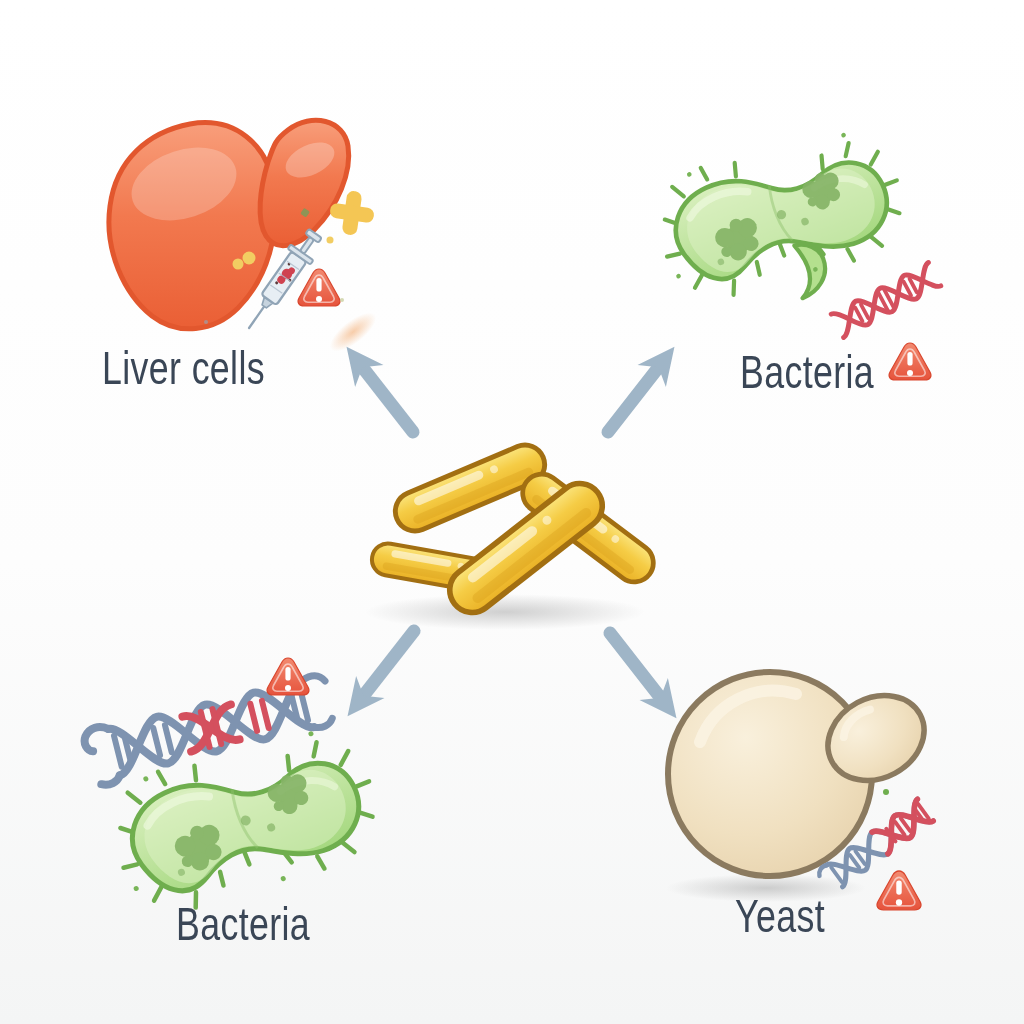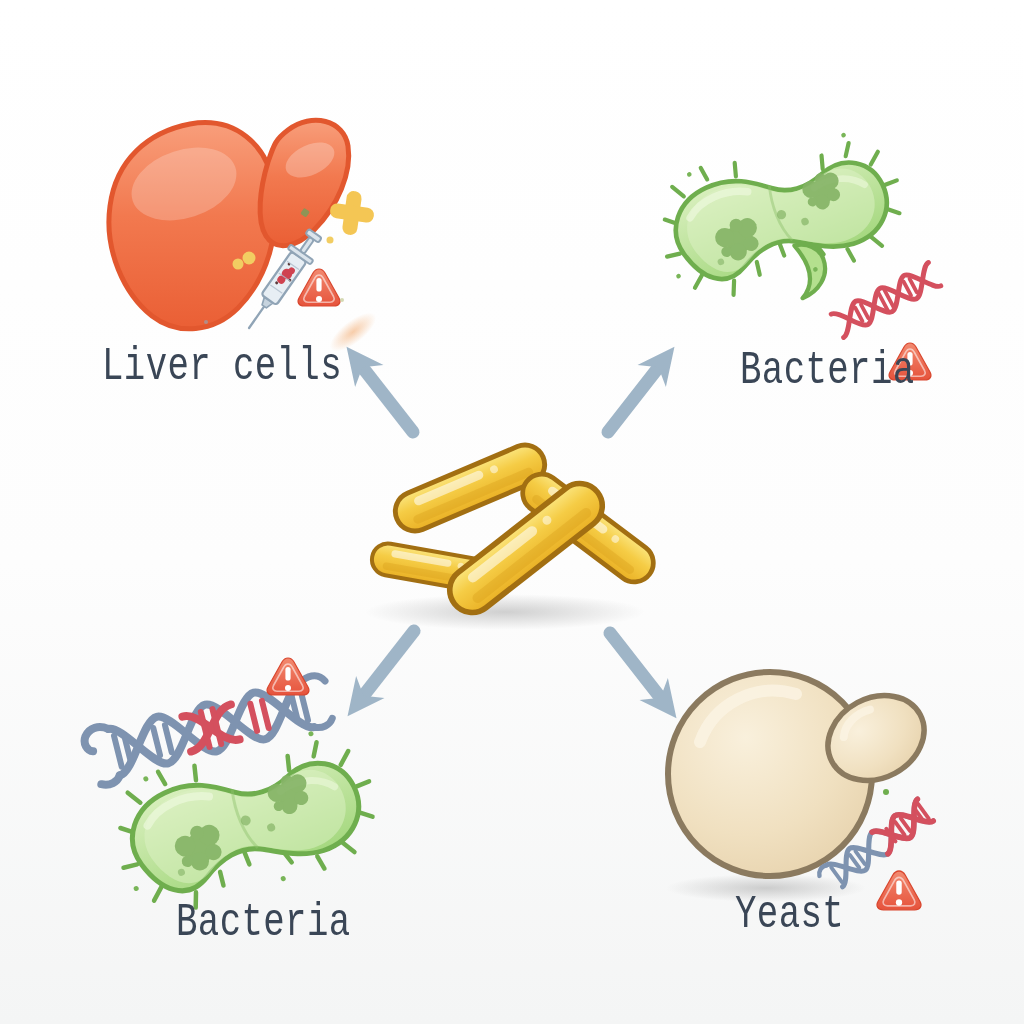--- a/index.html
+++ b/index.html
@@ -1,19 +1,19 @@
 <!DOCTYPE html>
 <html style="--label: #3a4656; --arrow: #9fb5c7; --liver-fill: #f2794f; --liver-outline: #e2572e; --bacteria-fill: #b9e394; --bacteria-outline: #6fae4e; --yeast-fill: #f0e0c0; --yeast-outline: #8b7a5f; --rod-fill: #f5cc45; --rod-outline: #a26f12; --warning-red: #e6533c; --dna-blue: #7e93b0; --dna-red: #d4505e; --syringe-blue: #90a4b6; --plus-yellow: #f4c654;"><head>
 <meta charset="utf-8">
 <style>
   html,body{margin:0;padding:0;}
   .canvas{
     position:relative;width:1024px;height:1024px;overflow:hidden;
     background:linear-gradient(180deg,#ffffff 0%,#fdfdfd 55%,#f4f5f5 100%);
-    font-family:Liberation Mono, monospace;
+    font-family:Liberation Sans, sans-serif;
   }
   .canvas svg.stage{position:absolute;left:0;top:0;}
   .label{
     position:absolute;
     font-size:47px;font-weight:500;letter-spacing:.5px;
     color:var(--label,#3a4656);
     transform:scaleX(.76);transform-origin:0 50%;
     white-space:nowrap;
   }
   .lbl-liver{left:102px;top:340px;}

